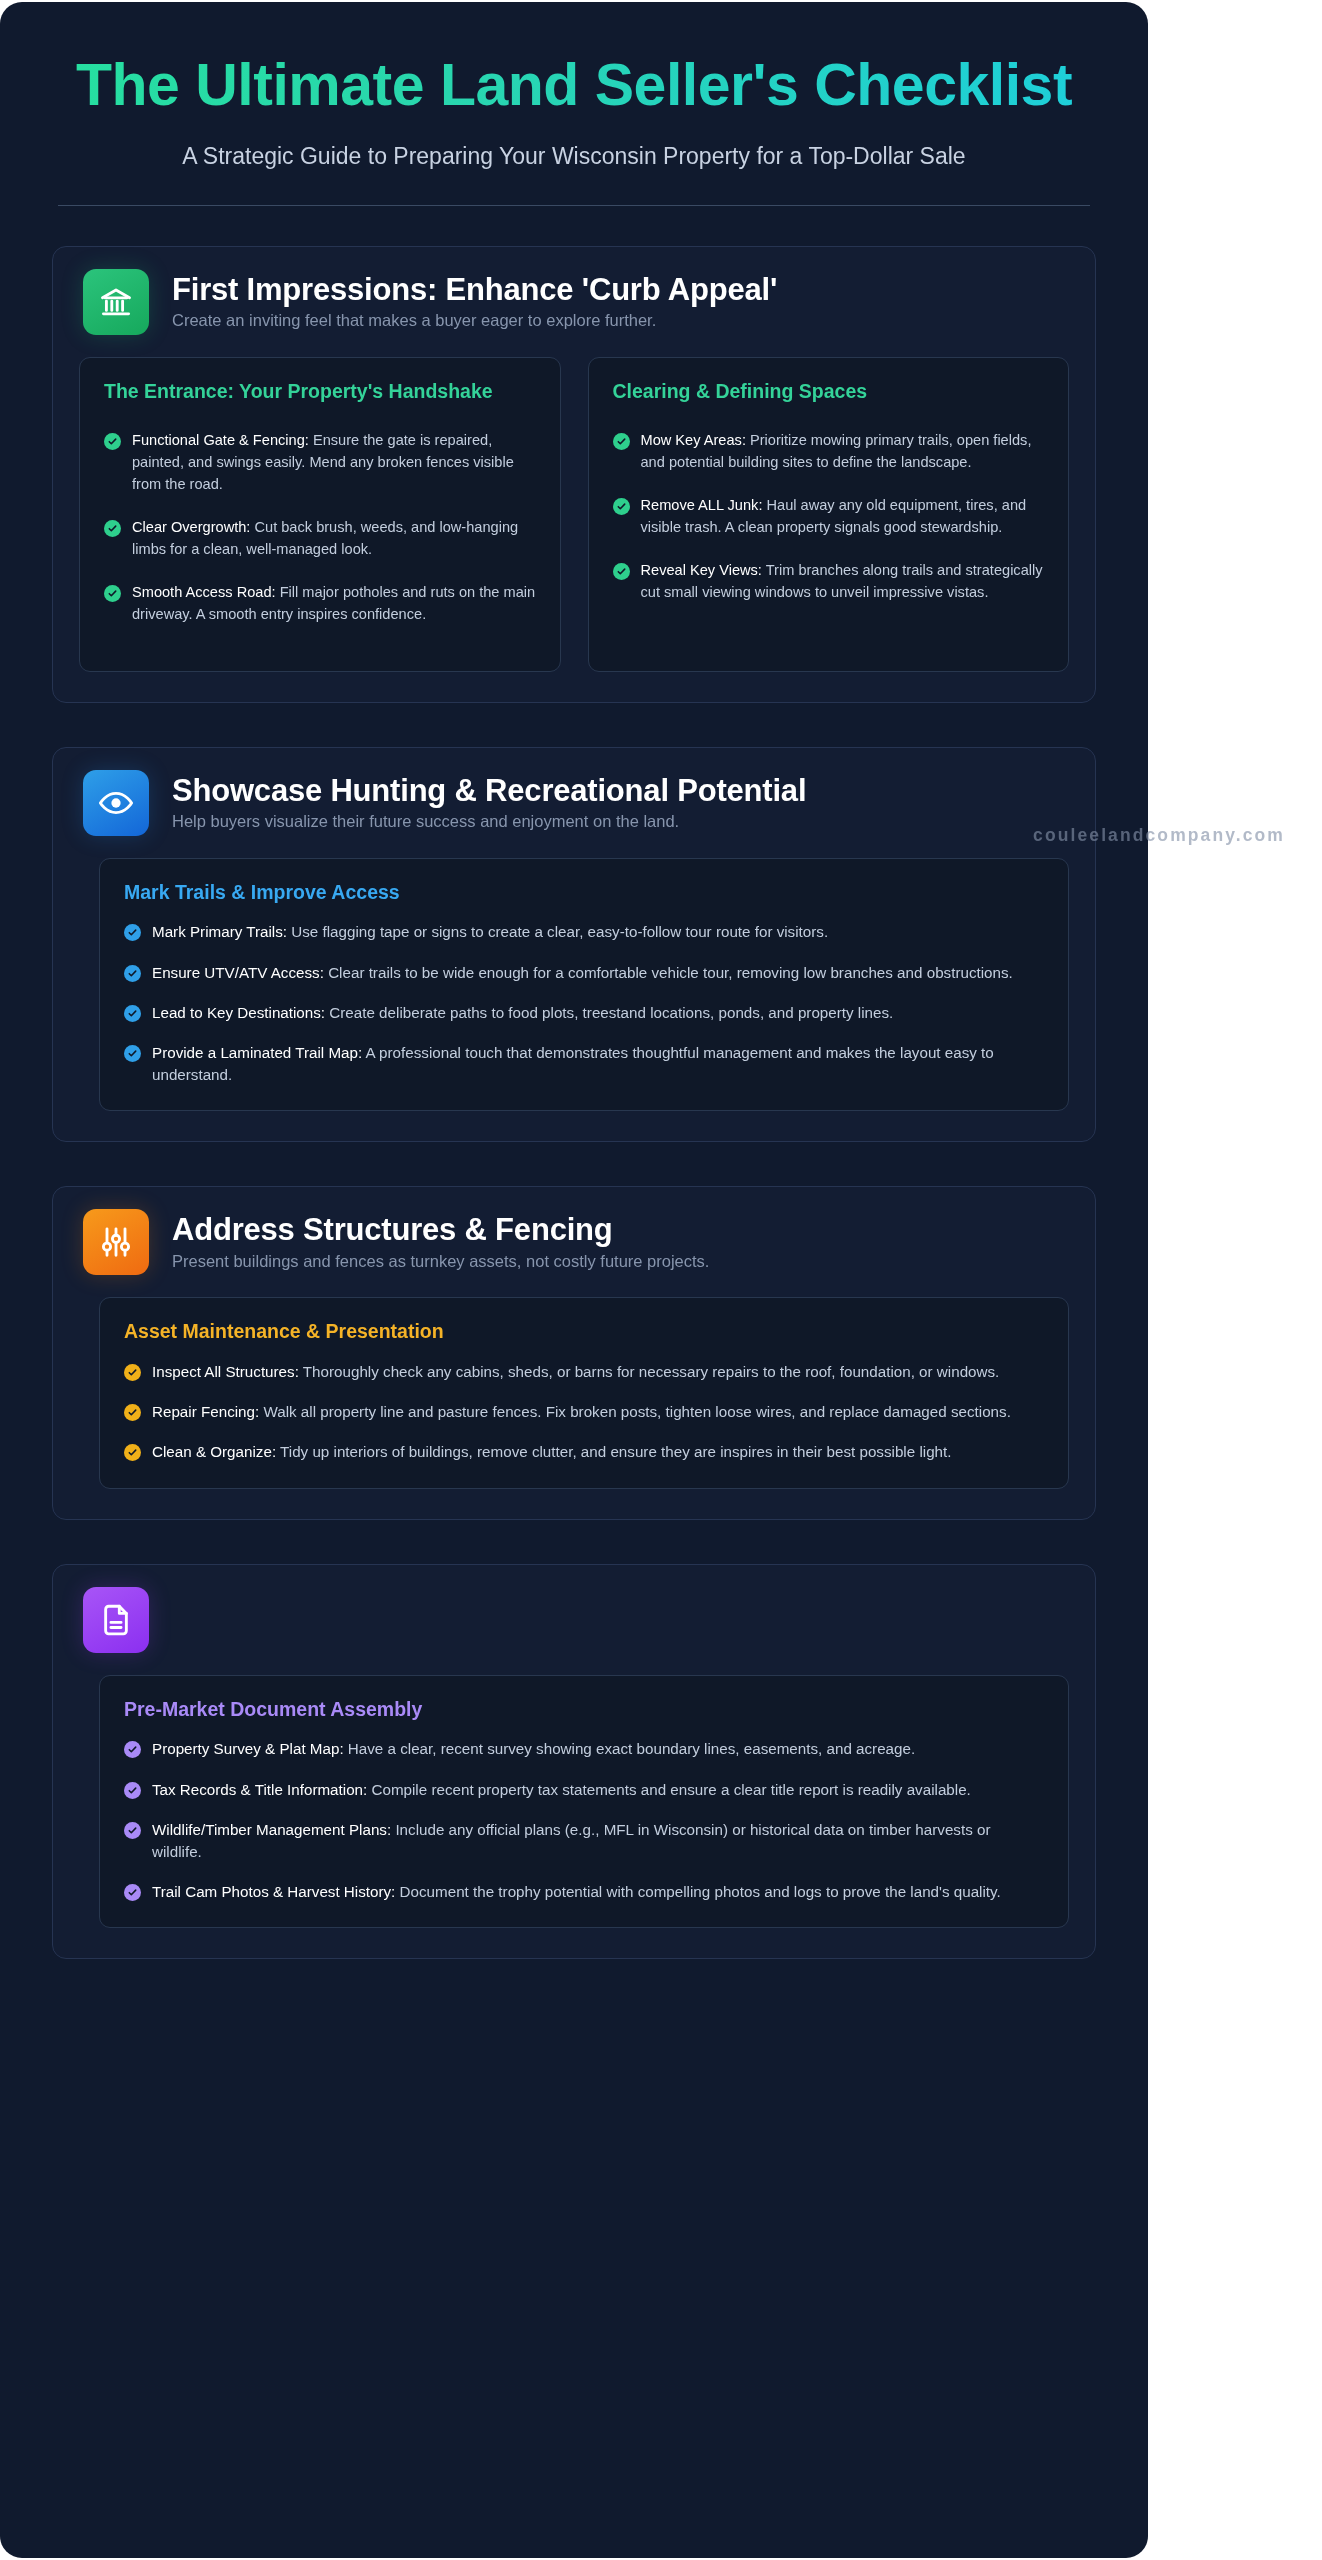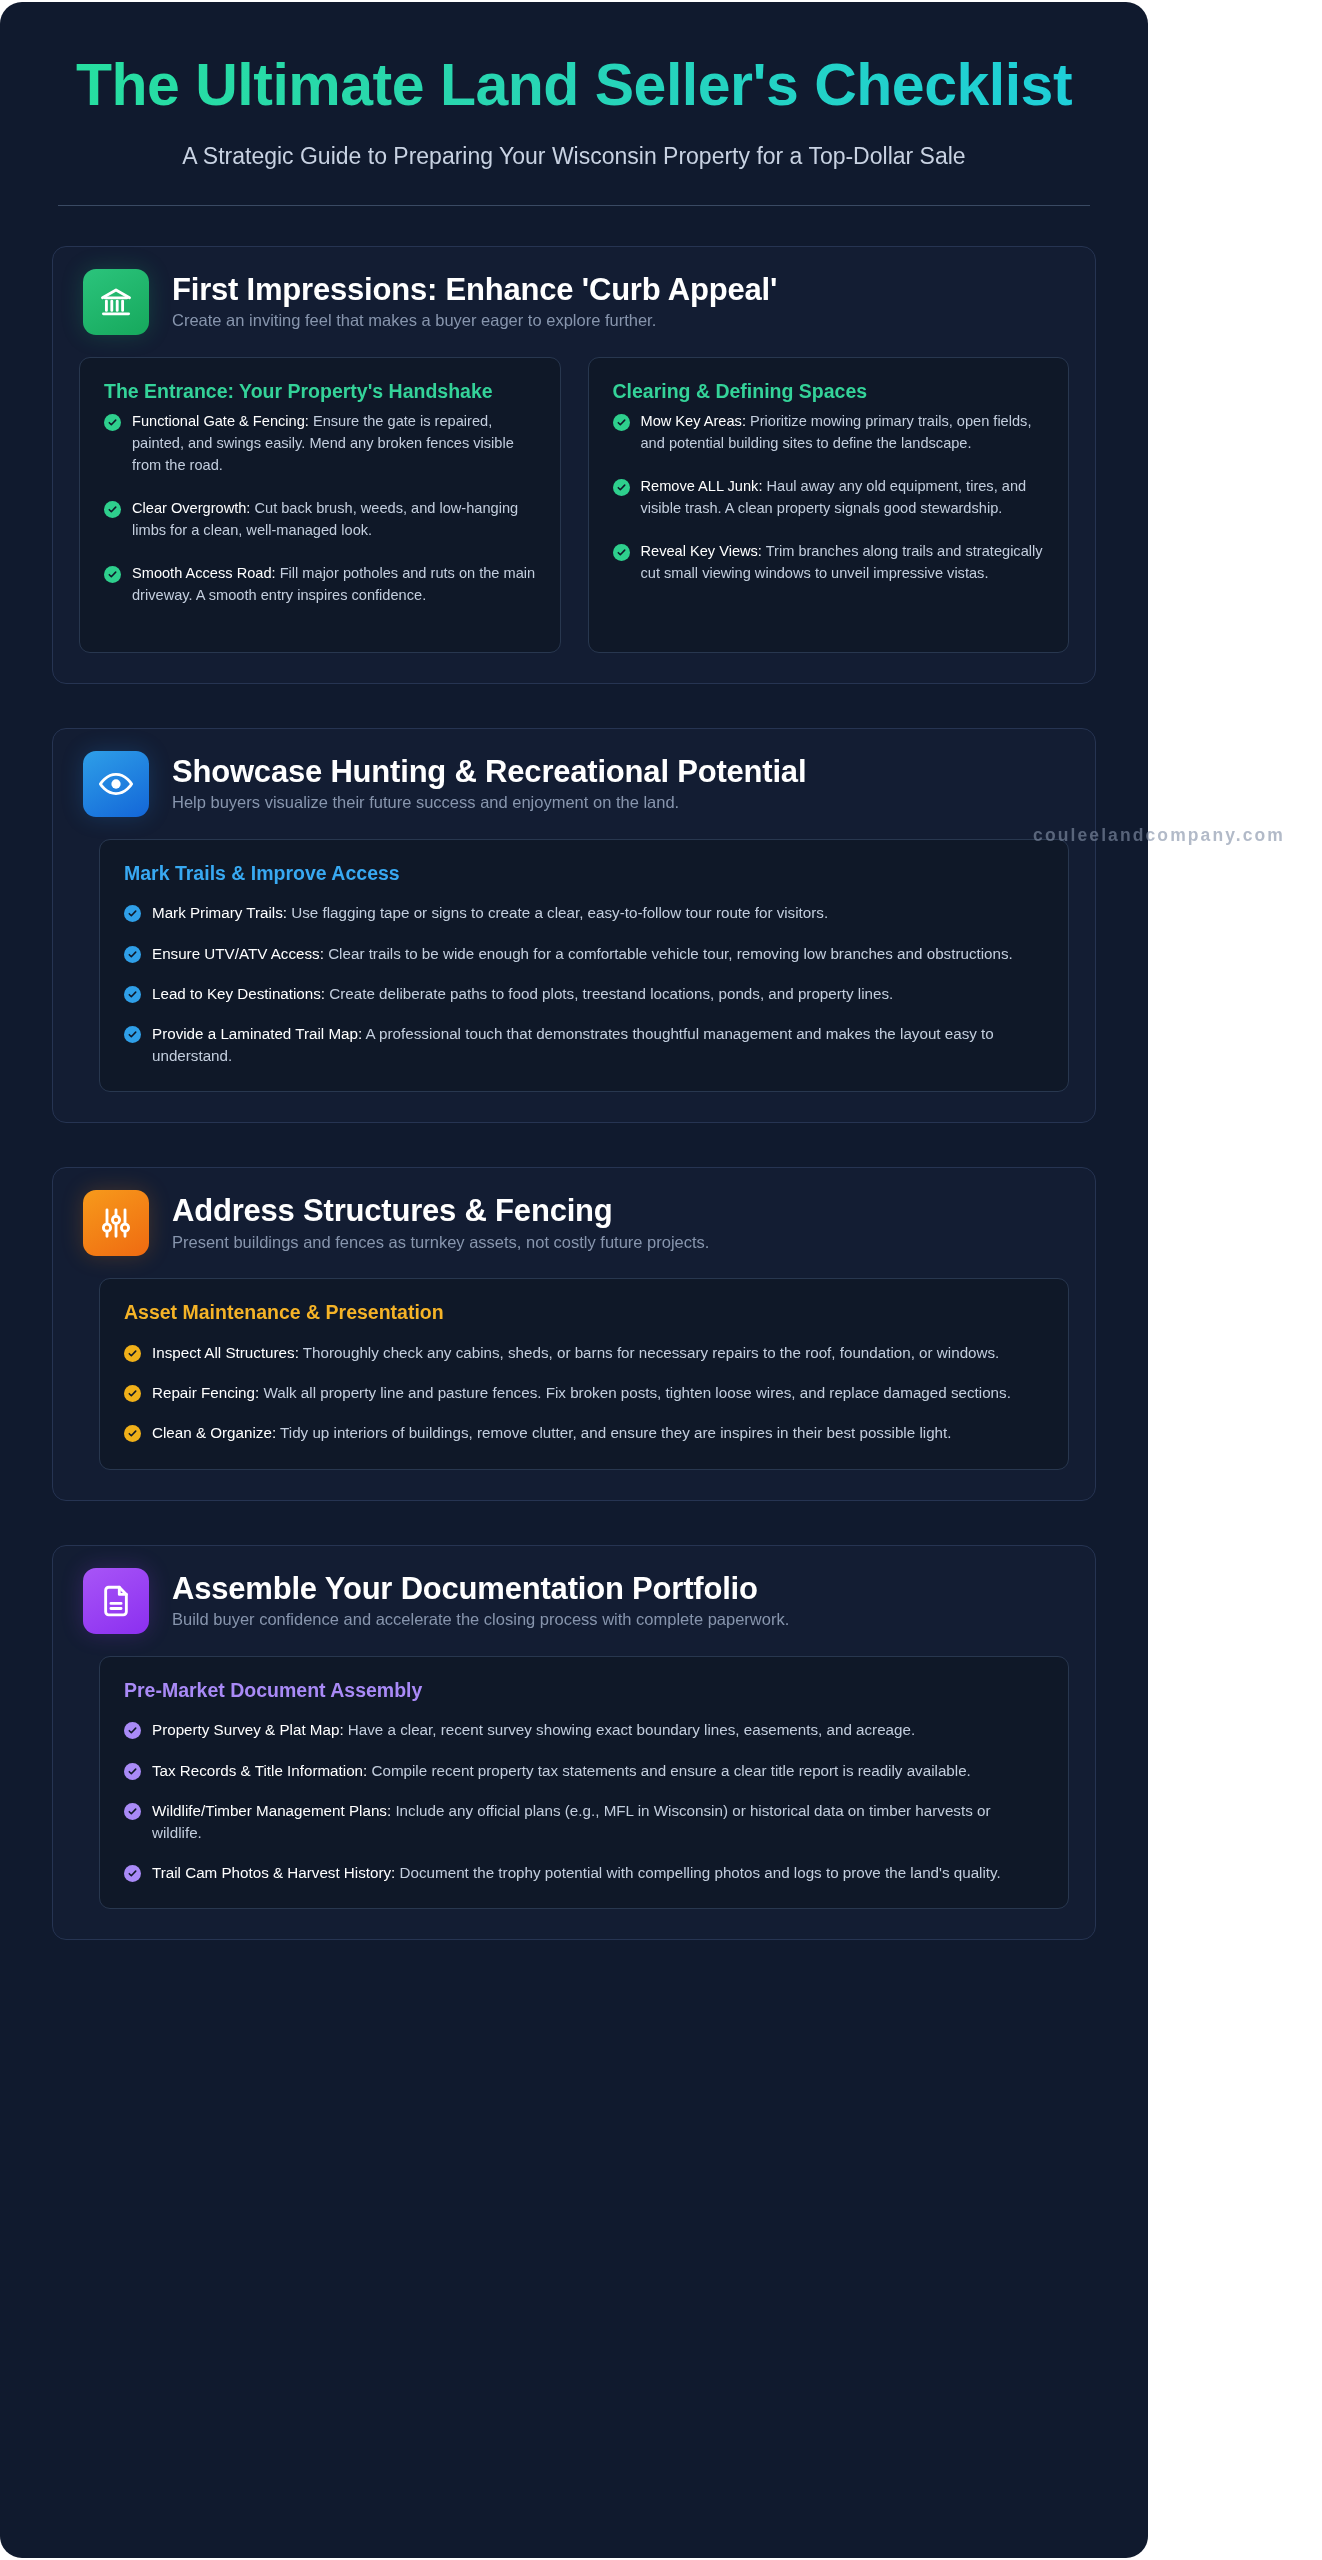--- a/index.html
+++ b/index.html
@@ -145,21 +145,21 @@
   .chk svg { width: 11px; height: 11px; display: block; }
   .chk-green  { background: #2ecf8d; }
   .chk-blue   { background: #2f9fe8; }
   .chk-orange { background: #f0b019; }
   .chk-purple { background: #a98af7; }
   .item .txt { flex: 1 1 auto; }
   .item .txt b { color: #ffffff; font-weight: normal; }
 
   
   .cards.two .item { font-size: 14.6px; line-height: 1.5; margin-bottom: 21px; }
-  .cards.two .card-title { margin-bottom: 8px; }
+  .cards.two .card-title { margin-bottom: 27px; }
 
   
   .watermark {
     position: absolute;
     top: 823px;
     right: -137px;
     font-size: 17.5px;
     font-weight: bold;
     letter-spacing: 2.1px;
     color: #8491a8;
@@ -358,24 +358,20 @@
       </div>
       <div class="section">
         <div class="section-head">
           <div class="sec-icon ic-purple">
             <svg viewBox="0 0 24 24" fill="none" stroke="#fff" stroke-width="1.9" stroke-linecap="round" stroke-linejoin="round">
               <path d="M14.2 2.8H7.1A2 2 0 0 0 5.1 4.8v14.4a2 2 0 0 0 2 2h9.8a2 2 0 0 0 2-2V7.6Z"></path>
               <path d="M14.2 2.8v4.8h4.7"></path>
               <path d="M8.6 13.6h6.8M8.6 17h6.8"></path>
             </svg>
           </div>
-          <div class="head-text">
-            <div class="sec-title">Assemble Your Documentation Portfolio</div>
-            <div class="sec-sub">Build buyer confidence and accelerate the closing process with complete paperwork.</div>
-          </div>
         </div>
         <div class="cards single">
           <div class="card">
             <div class="card-title ct-purple">Pre-Market Document Assembly</div>
             <ul class="items">
               <li class="item">
                 <span class="chk chk-purple">
                   <svg viewBox="0 0 24 24" fill="none" stroke="#0f1828" stroke-width="3.4" stroke-linecap="round" stroke-linejoin="round">
                     <path d="M5 12.4l4.4 4.4L19 6.9"></path>
                   </svg>

